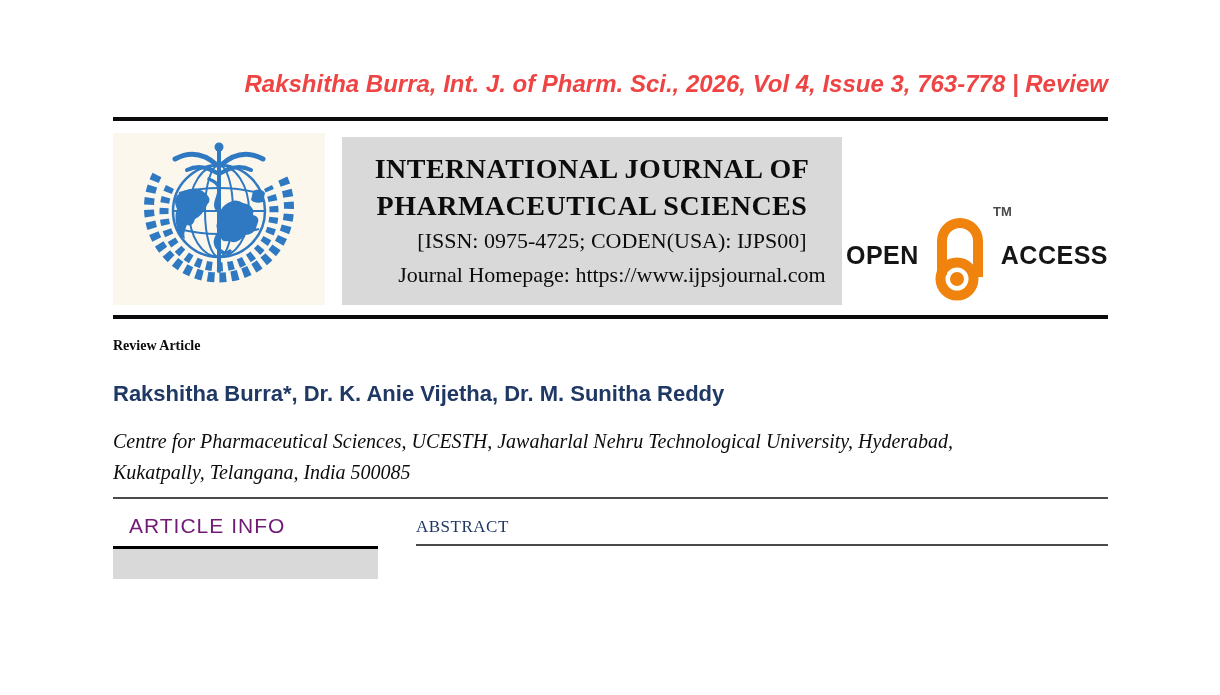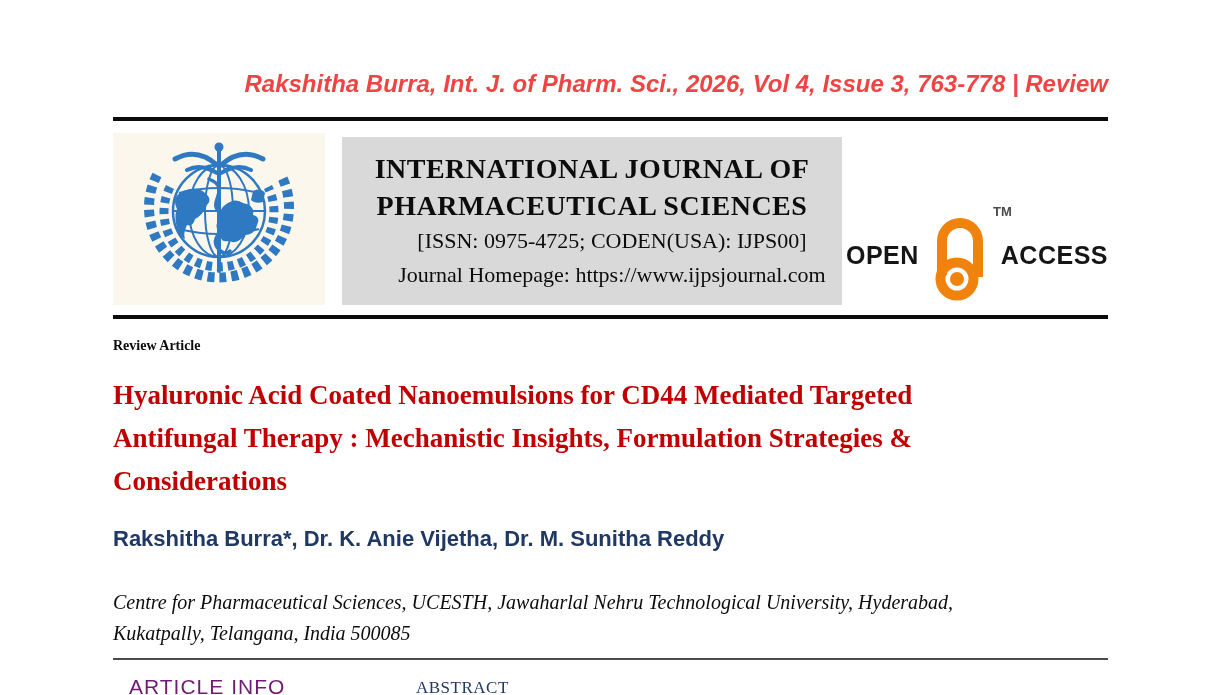--- a/index.html
+++ b/index.html
@@ -58,21 +58,21 @@
   .article-title span { display: block; }
 
   .authors {
     margin-top: 22px;
     font-family: "Liberation Sans", sans-serif;
     font-weight: bold; font-size: 22px; line-height: 28px;
     color: var(--navy, #1f3864);
   }
 
   .affiliation {
-    margin-top: 34px; width: 930px;
+    margin-top: 18px; width: 930px;
     font-style: italic; font-size: 20px; line-height: 31px;
   }
 
   .divider { margin-top: 9px; height: 2px; background: #4b4b4b; }
 
   .cols { margin-top: 14px; display: flex; }
   .col-left { width: 265px; margin-right: 38px; flex: 0 0 auto; }
   .col-right { flex: 1; }
 
   .info-heading {
@@ -152,25 +152,20 @@
       </span>
       <span class="oa-word">ACCESS</span>
     </div>
 
   </div>
 
   <div class="rule rule2"></div>
 
   <div class="article-type">Review Article</div>
 
-  <h1 class="article-title">
-    <span>Hyaluronic Acid Coated Nanoemulsions for CD44 Mediated Targeted</span>
-    <span>Antifungal Therapy : Mechanistic Insights, Formulation Strategies &amp;</span>
-    <span>Considerations</span>
-  </h1>
 
   <div class="authors">Rakshitha Burra*, Dr. K. Anie Vijetha, Dr. M. Sunitha Reddy</div>
 
   <div class="affiliation">Centre for Pharmaceutical Sciences, UCESTH, Jawaharlal Nehru Technological University, Hyderabad, Kukatpally, Telangana, India 500085</div>
 
   <div class="divider"></div>
 
   <div class="cols">
 
     <div class="col-left">

